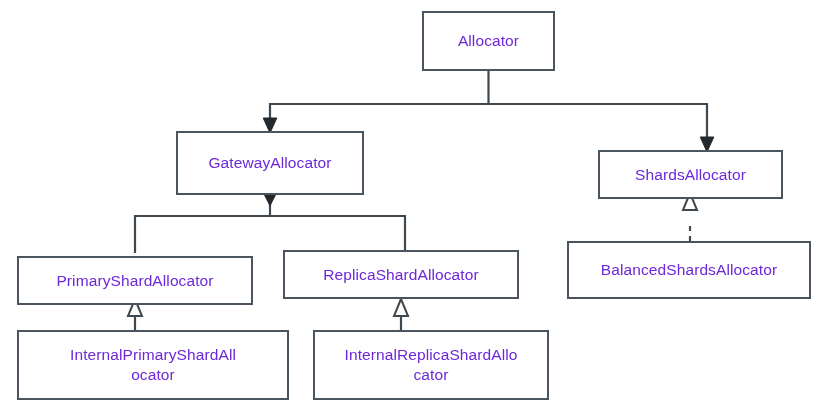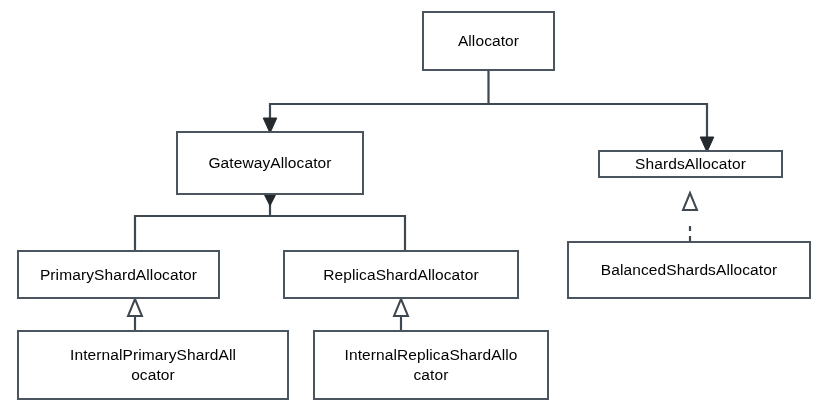--- a/index.html
+++ b/index.html
@@ -28,21 +28,21 @@
   }
   .node {
     position: absolute;
     box-sizing: border-box;
     background: #ffffff;
     border: 2px solid #4a5560;
     display: flex;
     align-items: center;
     justify-content: center;
     text-align: center;
-    color: #000000;
+    color: #6d28d9;
     font-size: 15.5px;
     line-height: 1.28;
     letter-spacing: 0.1px;
     padding: 2px 6px;
     z-index: 2;
   }
   .node-label {
     display: block;
     white-space: pre-line;
   }
@@ -82,25 +82,25 @@
   </svg>
 
   <div class="node" style="left:422px; top:11px; width:133px; height:60px;">
     <span class="node-label">Allocator</span>
   </div>
 
   <div class="node" style="left:176px; top:131px; width:188px; height:64px;">
     <span class="node-label">GatewayAllocator</span>
   </div>
 
-  <div class="node" style="left:598px; top:150px; width:185px; height:28px;">
+  <div class="node" style="left:598px; top:150px; width:185px; height:49px;">
     <span class="node-label">ShardsAllocator</span>
   </div>
 
-  <div class="node" style="left:17px; top:250px; width:203px; height:49px;">
+  <div class="node" style="left:17px; top:256px; width:236px; height:49px;">
     <span class="node-label">PrimaryShardAllocator</span>
   </div>
 
   <div class="node" style="left:283px; top:250px; width:236px; height:49px;">
     <span class="node-label">ReplicaShardAllocator</span>
   </div>
 
   <div class="node" style="left:567px; top:241px; width:244px; height:58px;">
     <span class="node-label">BalancedShardsAllocator</span>
   </div>

